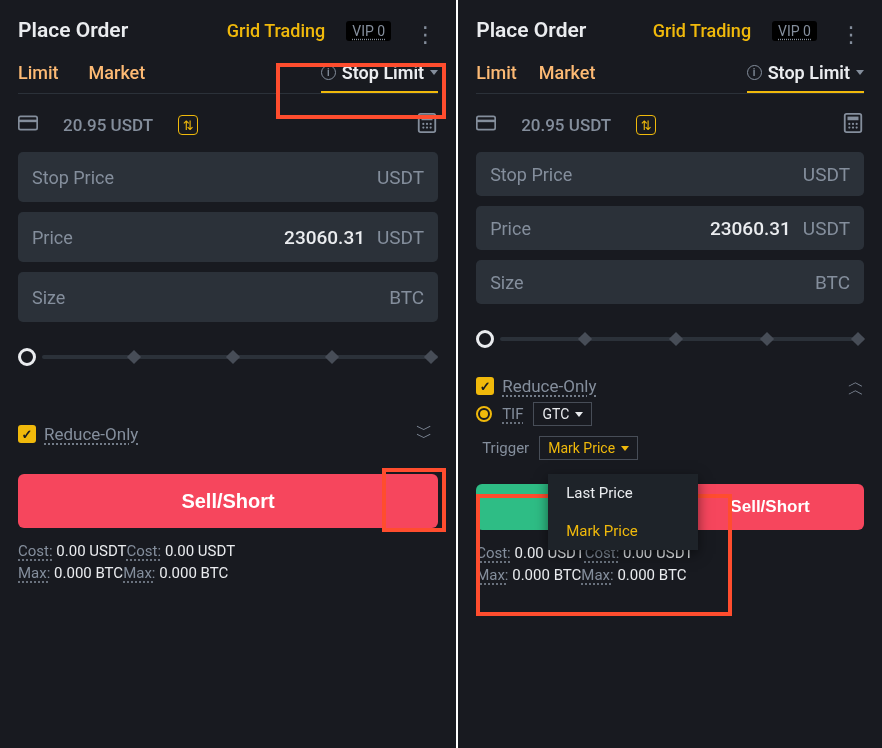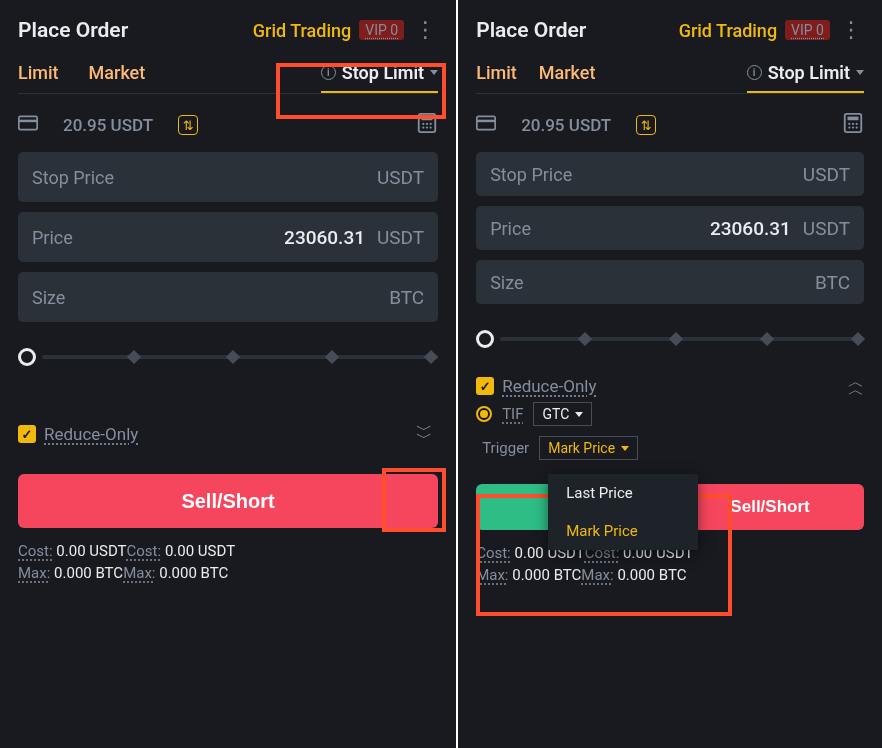--- a/index.html
+++ b/index.html
@@ -22,24 +22,24 @@
   }
   .panel-left { flex: 1.04; }
   .panel-right { flex: 0.96; }
   .header {
     display: flex;
     align-items: center;
     justify-content: space-between;
     margin-bottom: 20px;
   }
   .header-title { font-size: 21px; font-weight: 600; color: #eaecef; }
-  .header-right { display: flex; align-items: center; gap: 8px; }
+  .header-right { display: flex; align-items: flex-end; gap: 21px; }
   .grid-trading { color: #f0b90b; font-size: 18px; font-weight: 500; }
   .vip-badge {
-    background: #7f1d1d;
+    background: #000000;
     color: #848e9c;
     font-size: 14px;
     padding: 2px 6px;
     border-radius: 3px;
     text-decoration: underline dotted;
     text-underline-offset: 3px;
   }
   .dots-icon { color: #848e9c; font-size: 22px; line-height: 12px; cursor: pointer; padding:0 2px;}
   .tabs {
     display: flex;

